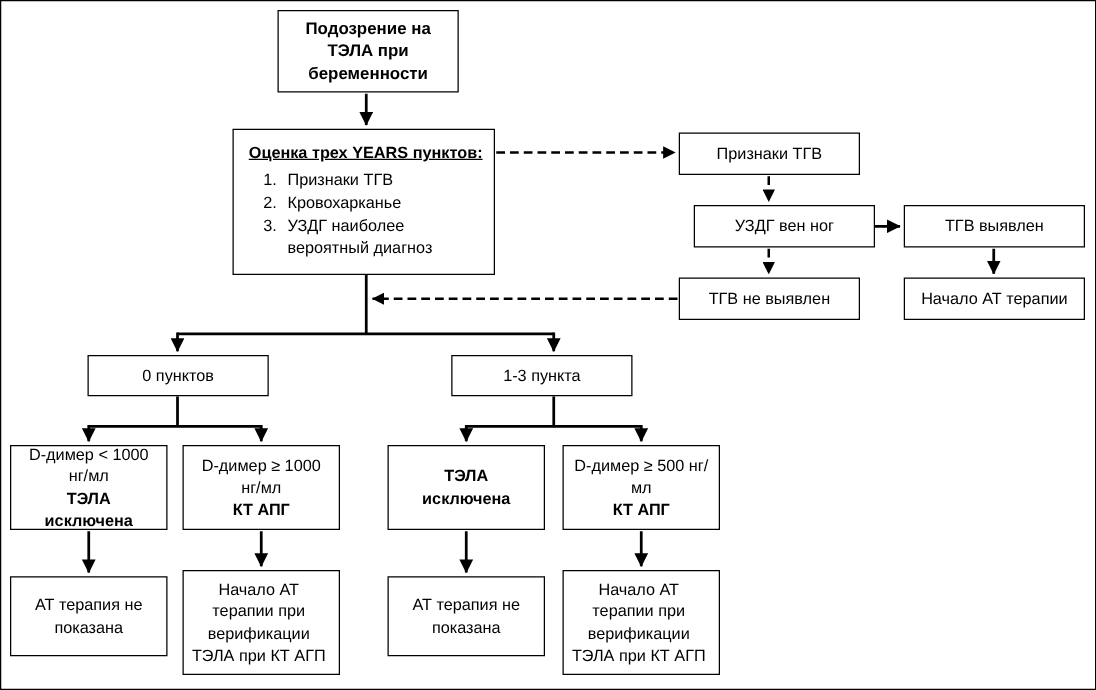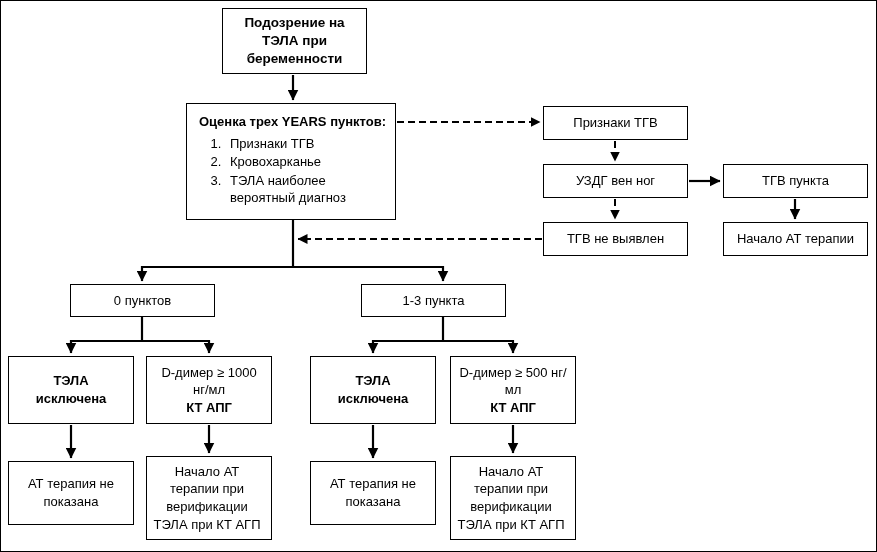--- a/index.html
+++ b/index.html
@@ -28,21 +28,21 @@
     padding: 2px 8px;
   }
   .bold { font-weight: bold; }
   .box-suspicion { font-weight: bold; font-size: 13.5px; padding: 2px 12px; }
   .box-years {
     align-items: flex-start;
     justify-content: flex-start;
     text-align: left;
     padding: 9px 6px 6px 12px;
   }
-  .box-years .years-title { font-weight: bold; white-space: nowrap; }
+  .box-years .years-title { font-weight: bold; white-space: nowrap; text-decoration: underline; }
   .box-years ol { margin: 4px 0 0 0; padding-left: 26px; }
   .box-years li { padding-left: 5px; margin-bottom: 1px; }
   .stack > span { display: block; }
   .pad-narrow { padding-left: 5px; padding-right: 9px; }
 </style>
 </head>
 <body>
 
 <div class="canvas">
 
@@ -89,53 +89,54 @@
 
   <div class="box box-suspicion" style="left:222px;top:8px;width:145px;height:66px">
     <span>Подозрение на ТЭЛА при беременности</span>
   </div>
 
   <div class="box box-years" style="left:186px;top:103px;width:210px;height:117px">
     <span class="years-title">Оценка трех YEARS пунктов:</span>
     <ol>
       <li>Признаки ТГВ</li>
       <li>Кровохарканье</li>
-      <li>ТЭЛА наиболее вероятный диагноз</li>
+      <li>УЗДГ наиболее вероятный диагноз</li>
     </ol>
   </div>
 
   <div class="box" style="left:543px;top:106px;width:145px;height:34px">
     <span>Признаки ТГВ</span>
   </div>
 
-  <div class="box" style="left:543px;top:164px;width:145px;height:34px">
+  <div class="box" style="left:555px;top:164px;width:145px;height:34px">
     <span>УЗДГ вен ног</span>
   </div>
 
   <div class="box" style="left:723px;top:164px;width:145px;height:34px">
-    <span>ТГВ пункта</span>
+    <span>ТГВ выявлен</span>
   </div>
 
   <div class="box" style="left:543px;top:222px;width:145px;height:34px">
     <span>ТГВ не выявлен</span>
   </div>
 
   <div class="box" style="left:723px;top:222px;width:145px;height:34px">
     <span>Начало АТ терапии</span>
   </div>
 
   <div class="box" style="left:70px;top:284px;width:145px;height:33px">
     <span>0 пунктов</span>
   </div>
 
   <div class="box" style="left:361px;top:284px;width:145px;height:33px">
     <span>1-3 пункта</span>
   </div>
 
   <div class="box stack" style="left:8px;top:356px;width:126px;height:68px">
+    <span>D-димер &lt; 1000 нг/мл</span>
     <span class="bold">ТЭЛА исключена</span>
   </div>
 
   <div class="box stack" style="left:146px;top:356px;width:126px;height:68px">
     <span>D-димер ≥ 1000 нг/мл</span>
     <span class="bold">КТ АПГ</span>
   </div>
 
   <div class="box stack" style="left:310px;top:356px;width:126px;height:68px">
     <span class="bold">ТЭЛА исключена</span>

